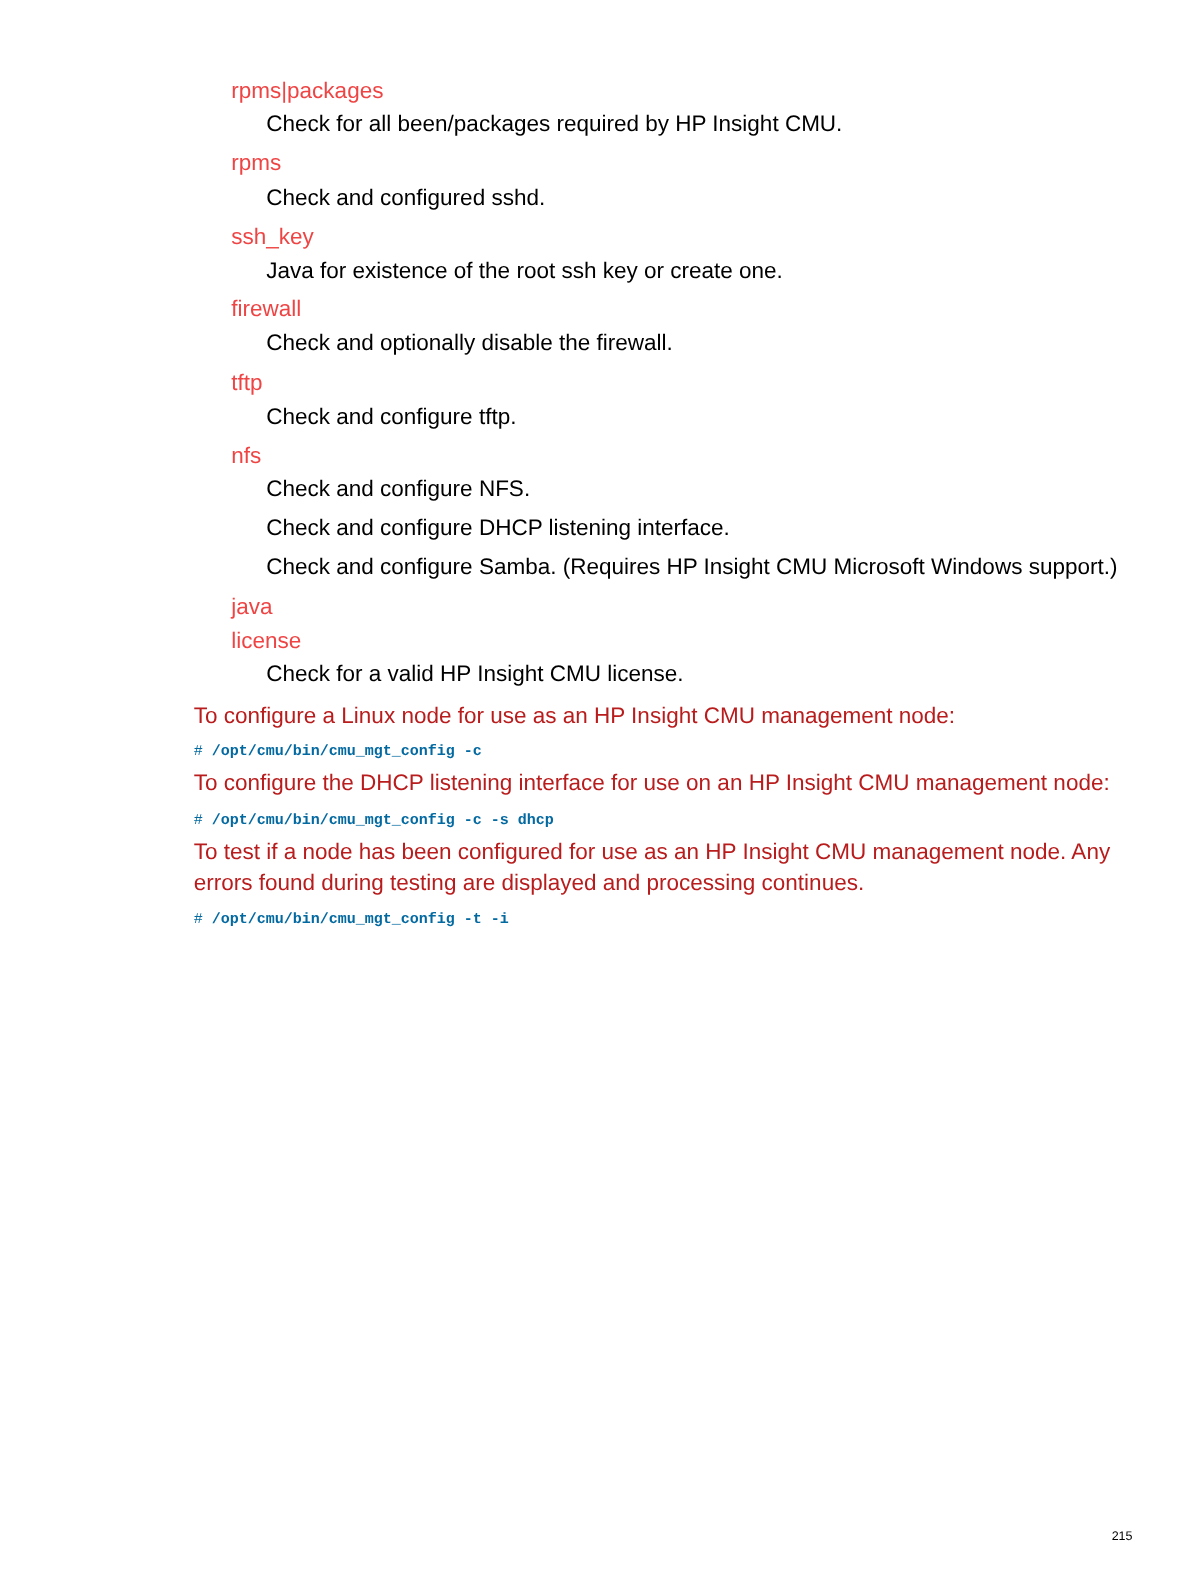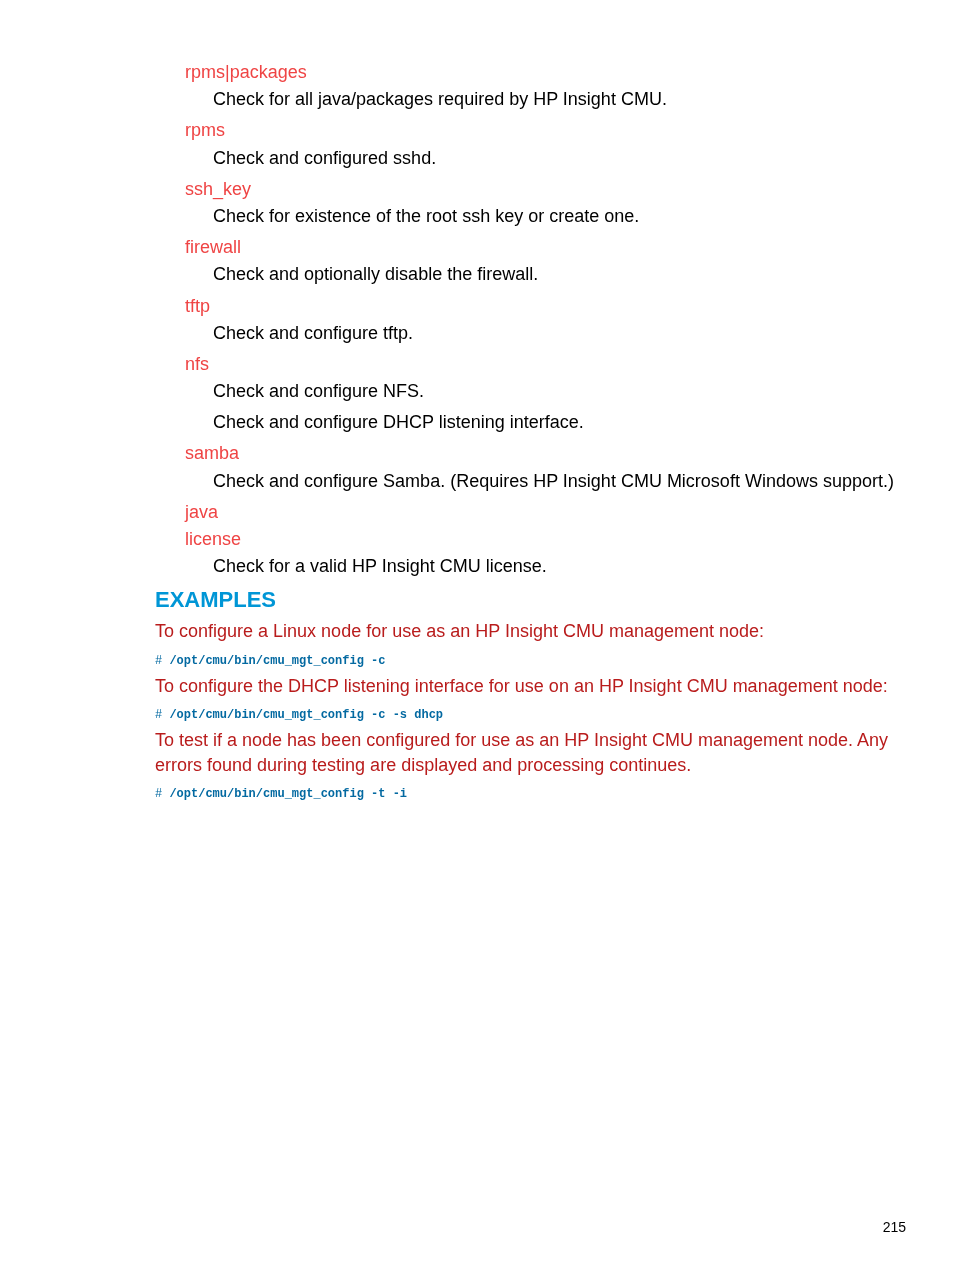--- a/index.html
+++ b/index.html
@@ -57,51 +57,49 @@
       font-family: "Courier New", Courier, monospace;
     }
     .code-bold {
       font-family: "Courier New", Courier, monospace;
       font-weight: bold;
     }
     .page-number {
       position: absolute;
       bottom: 36px;
       right: 48px;
-      font-size: 14px;
+      font-size: 10px;
       color: #000000;
     }
   </style>
 </head>
 <body>
 
 <div class="page">
 
   <div class="def-list">
     <div class="term">rpms|packages</div>
-    <div class="desc">Check for all java/packages required by HP Insight CMU.</div>
+    <div class="desc">Check for all been/packages required by HP Insight CMU.</div>
     <div class="term">rpms</div>
     <div class="desc">Check and configured sshd.</div>
     <div class="term">ssh_key</div>
-    <div class="desc">Check for existence of the root ssh key or create one.</div>
+    <div class="desc">Java for existence of the root ssh key or create one.</div>
     <div class="term">firewall</div>
     <div class="desc">Check and optionally disable the firewall.</div>
     <div class="term">tftp</div>
     <div class="desc">Check and configure tftp.</div>
     <div class="term">nfs</div>
     <div class="desc">Check and configure NFS.</div>
     <div class="desc">Check and configure DHCP listening interface.</div>
-    <div class="term">samba</div>
     <div class="desc">Check and configure Samba. (Requires HP Insight CMU Microsoft Windows support.)</div>
     <div class="term">java</div>
     <div class="term">license</div>
     <div class="desc">Check for a valid HP Insight CMU license.</div>
   </div>
 
-  <div class="heading">EXAMPLES</div>
 
   <div class="body-text">To configure a Linux node for use as an HP Insight CMU management node:</div>
   <div class="code-line">
     <span class="code-prompt"># </span><span class="code-bold">/opt/cmu/bin/cmu_mgt_config -c</span>
   </div>
 
   <div class="body-text">To configure the DHCP listening interface for use on an HP Insight CMU management node:</div>
   <div class="code-line">
     <span class="code-prompt"># </span><span class="code-bold">/opt/cmu/bin/cmu_mgt_config -c -s dhcp</span>
   </div>

